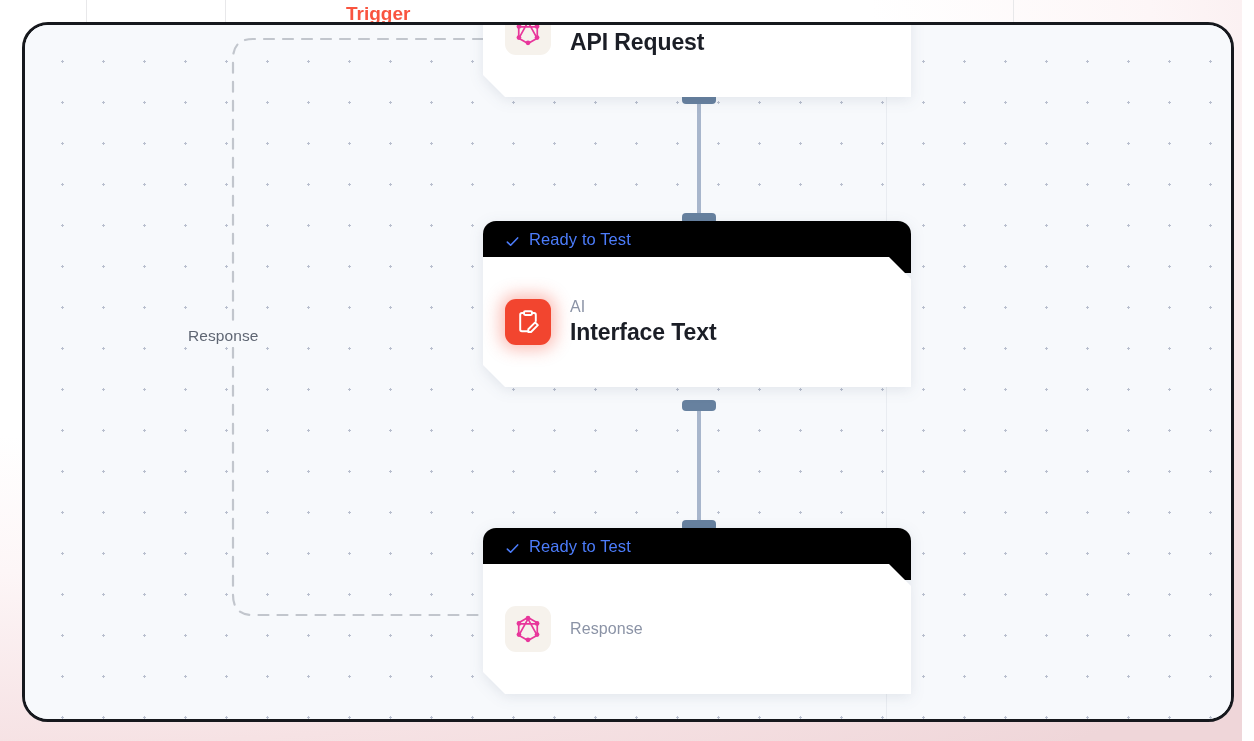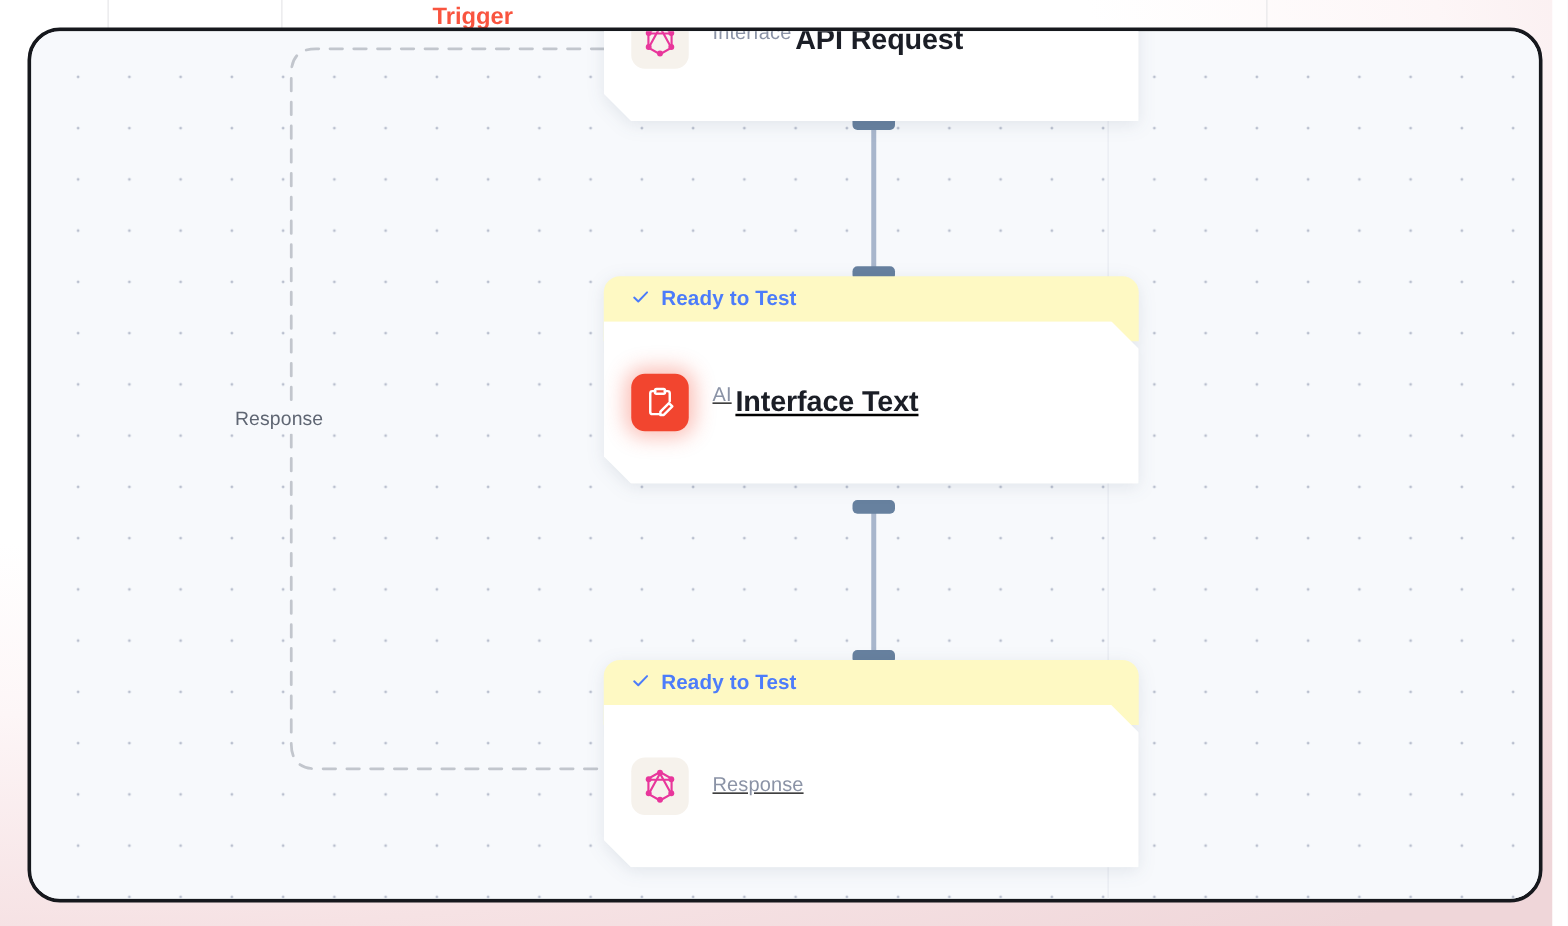--- a/index.html
+++ b/index.html
@@ -99,30 +99,29 @@
     transform: translateX(-50%);
   }
 
   
   .node {
     position: absolute;
     width: 428px;
     filter: drop-shadow(0 3px 7px rgba(40,55,90,.10));
   }
   .node-status {
-    background: #fef9c3;
+    background: #000000;
     border-radius: 13px 13px 0 0;
     padding: 9px 0 24px 22px;
     display: flex;
-    align-items: flex-start;
+    align-items: flex-end;
     gap: 9px;
     font-size: 16.5px;
     color: #4c7cfa;
     letter-spacing: .1px;
-    font-weight: bold;
   }
   .check-icon {
     display: inline-block;
     width: 15px;
     height: 15px;
     position: relative;
     flex: 0 0 auto;
   }
   .check-icon svg { display: block; }
 
@@ -131,39 +130,39 @@
     padding: 26px 22px;
     display: flex;
     align-items: center;
     gap: 19px;
     min-height: 130px;
     
     -webkit-clip-path: polygon(0 0, calc(100% - 22px) 0, 100% 22px, 100% 100%, 22px 100%, 0 calc(100% - 22px));
     clip-path: polygon(0 0, calc(100% - 22px) 0, 100% 22px, 100% 100%, 22px 100%, 0 calc(100% - 22px));
   }
   
-  .node-with-status .node-body { margin-top: -16px; text-decoration: underline; }
+  .node-with-status .node-body { margin-top: -16px; }
 
   .node-icon {
     width: 46px;
     height: 46px;
     border-radius: 11px;
     flex: 0 0 auto;
     display: flex;
     align-items: center;
     justify-content: center;
   }
   .icon-graphql {
     background: #f6f2ec;
   }
   .icon-ai {
     background: #f2452f;
     box-shadow: 0 0 16px 5px rgba(242,69,47,.34);
   }
-  .node-text { display: flex; flex-direction: row; gap: 3px; min-width: 0; }
+  .node-text { display: flex; flex-direction: column; gap: 3px; min-width: 0; }
   .node-kind {
     font-size: 16px;
     color: #8b93a6;
     line-height: 1.15;
     letter-spacing: .1px;
   }
   .node-title {
     font-size: 23px;
     font-weight: 700;
     color: #1b1e26;

